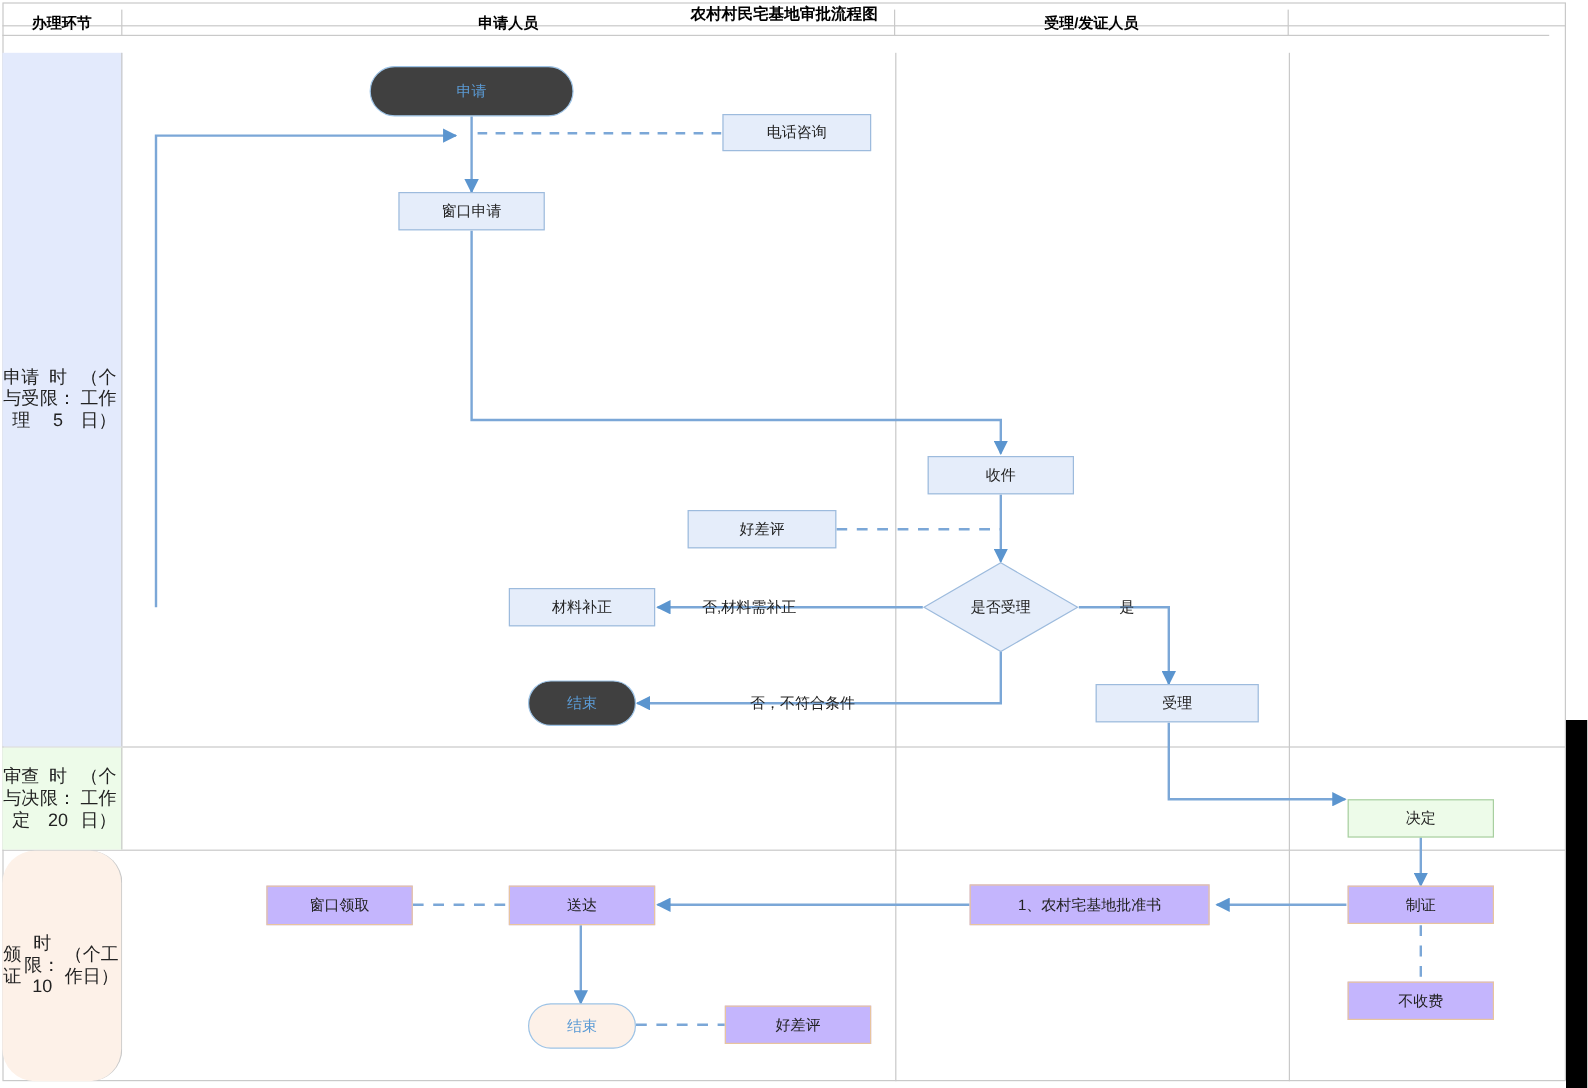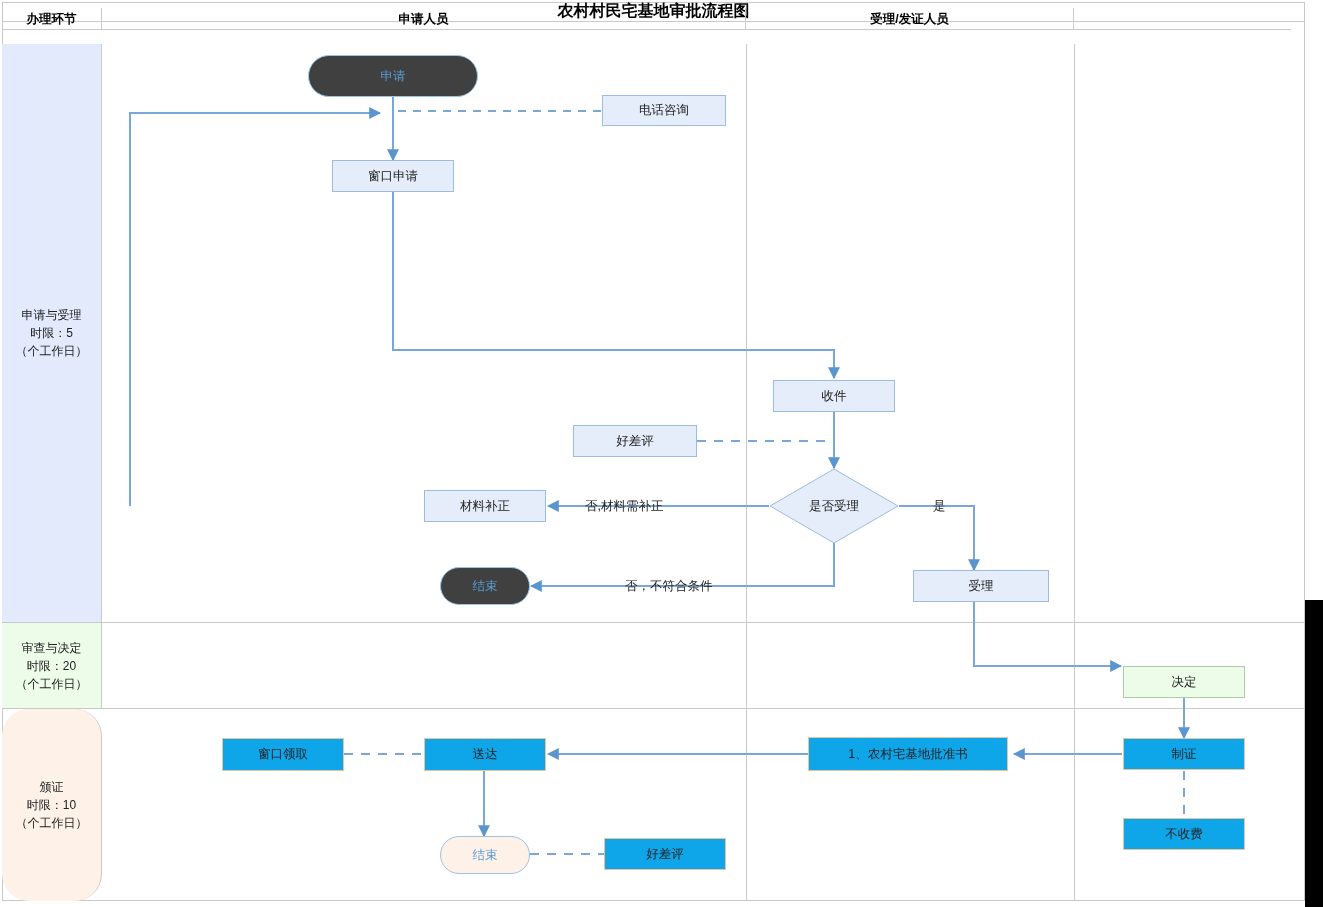--- a/index.html
+++ b/index.html
@@ -28,21 +28,21 @@
   }
   .title-bar {
     position: absolute;
     left: 2px; top: 2px;
     width: 1303px; height: 20px;
     box-sizing: border-box;
     border-bottom: 1px solid #c9c9c9;
     display: flex;
     align-items: center;
     justify-content: center;
-    font-size: 16px;
+    font-size: 13px;
     font-weight: bold;
     color: #000;
   }
   .header-row {
     position: absolute;
     left: 2px; top: 8px;
     width: 1289px; height: 22px;
     box-sizing: border-box;
     border-bottom: 1px solid #c9c9c9;
   }
@@ -78,24 +78,24 @@
   }
 
   
   .stage-cell {
     position: absolute;
     left: 2px;
     width: 100px;
     box-sizing: border-box;
     border-right: 1px solid #c9c9c9;
     display: flex;
-    flex-direction: column;
+    flex-direction: row;
     align-items: center;
     justify-content: center;
-    font-size: 12px;
+    font-size: 15px;
     color: #222;
     line-height: 18px;
     text-align: center;
   }
   .stage-blue   { background: #e3eafc; }
   .stage-green  { background: #edfbe9; }
   .stage-orange { background: #fdf1e8; }
 
   
   .node {
@@ -113,21 +113,21 @@
     border: 1px solid #9dbbdd;
     color: #222;
   }
   .node-rect-green {
     background: #edfbe9;
     border: 1px solid #a8cfa0;
     color: #222;
     margin-top: 16px;
   }
   .node-rect-orange {
-    background: #0ea5e9;
+    background: #c4b5fd;
     border: 1px solid #e8c49e;
     color: #222;
   }
   .node-round-blue {
     background: #404040;
     border: 1.5px solid #9dc3e6;
     border-radius: 24px;
     color: #5b9bd5;
   }
   .node-round-orange {

